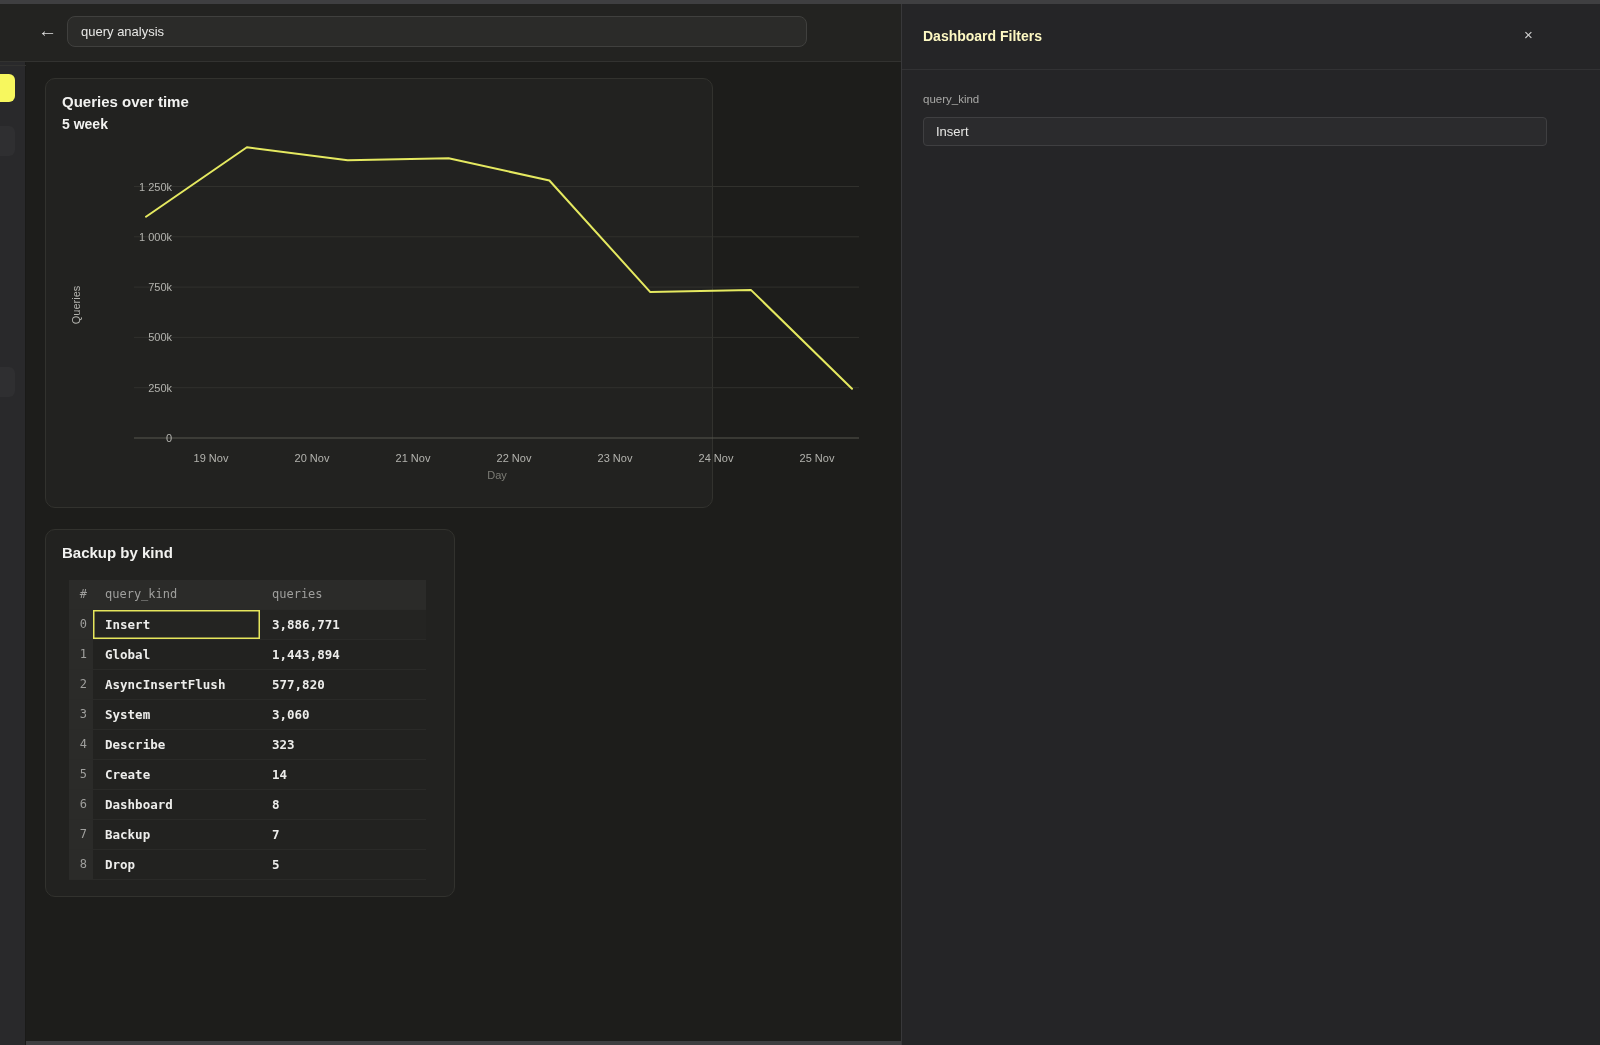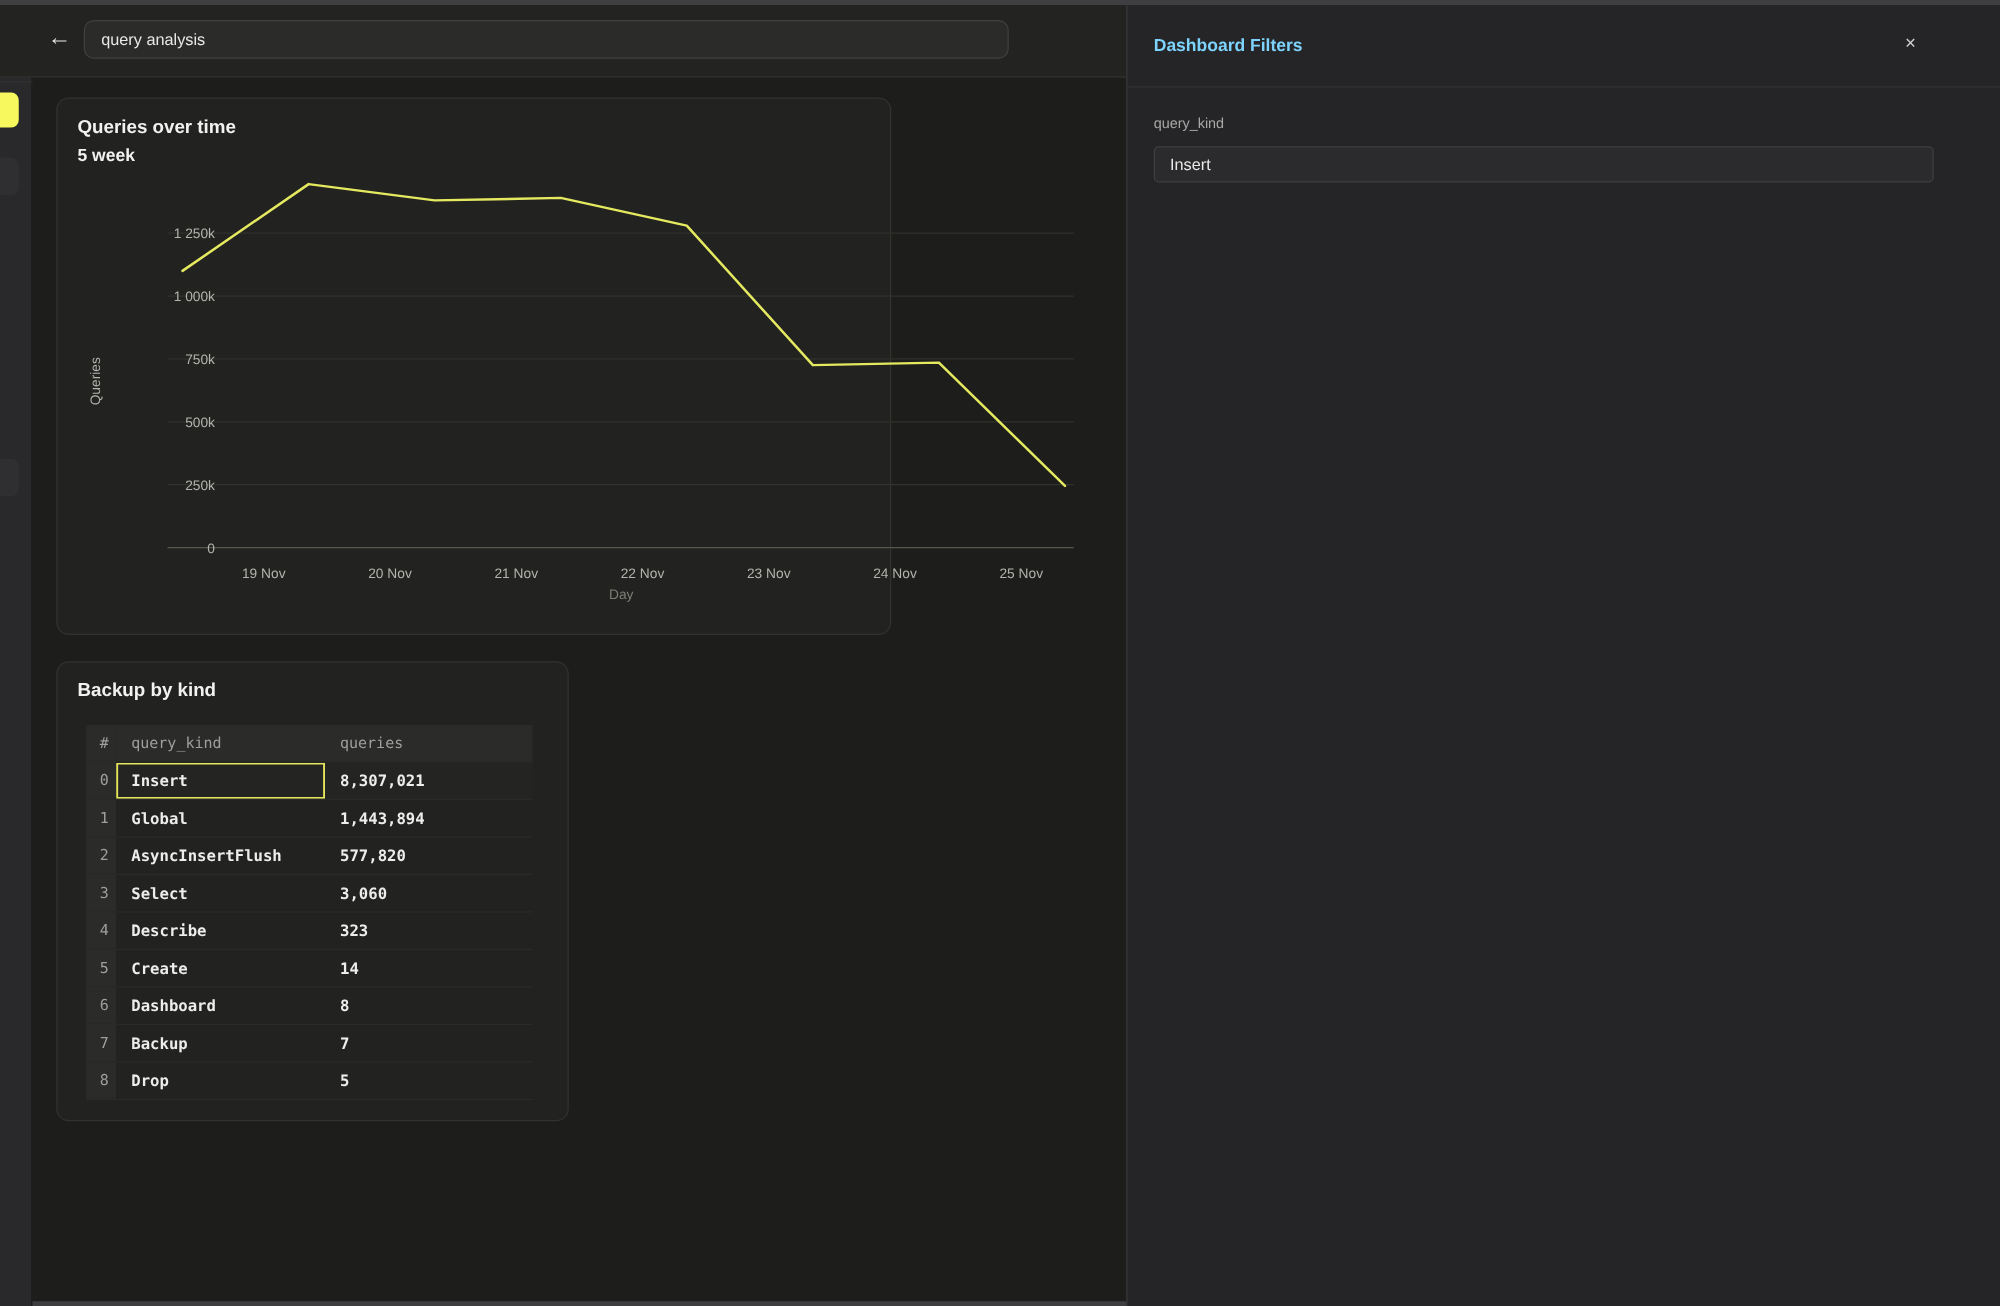--- a/index.html
+++ b/index.html
@@ -45,21 +45,21 @@
   table.qtable th.idx-h{text-align:right;padding:0 6px 0 0;}
   table.qtable td{height:30px;border-bottom:1px solid #2a2a28;font-size:12.5px;font-weight:bold;
                   color:#ededeb;padding:0 0 0 12px;cursor:default;}
   table.qtable td.idx{background:#2b2b29;color:#9f9f9d;font-weight:normal;text-align:right;
                       padding:0 6px 0 0;font-size:12px;}
   table.qtable tr.first td:not(.idx){background:#242422;}
   table.qtable td.hl{box-shadow:inset 0 0 0 1.5px #e6e65c;}
   
   .panel{position:absolute;left:901px;top:4px;width:699px;height:1041px;background:#252527;
          border-left:1px solid #38383a;}
-  .panel-title{position:absolute;left:21px;top:24px;font-size:14px;font-weight:bold;color:#7dd3fc;}
+  .panel-title{position:absolute;left:21px;top:24px;font-size:14px;font-weight:bold;color:#fef9c3;}
   .panel-close{position:absolute;left:622px;top:22px;font-size:15px;color:#cfcfcf;cursor:pointer;}
   .panel-divider{position:absolute;left:0;top:65px;width:699px;height:1px;background:#323234;}
   .panel-label{position:absolute;left:21px;top:89px;font-size:11.5px;color:#a8a8a6;}
   .panel-input{position:absolute;left:21px;top:113px;width:624px;height:29px;background:#2b2b2d;
                border:1px solid #3f3f41;border-radius:4px;color:#e8e8e6;font-size:13px;
                padding:0 12px;font-family:"Liberation Sans",sans-serif;outline:none;}
   
   .hscroll{position:absolute;left:26px;top:1041px;width:875px;height:4px;background:#3e3e40;cursor:pointer;}
 </style>
 </head>
@@ -145,35 +145,35 @@
           <tr>
             <th class="idx-h">#</th>
             <th>query_kind</th>
             <th>queries</th>
           </tr>
         </thead>
       <tbody>
           <tr class="first">
             <td class="idx">0</td>
             <td class="hl">Insert</td>
-            <td>8,307,021</td>
+            <td>3,886,771</td>
           </tr>
           <tr>
             <td class="idx">1</td>
             <td>Global</td>
             <td>1,443,894</td>
           </tr>
           <tr>
             <td class="idx">2</td>
             <td>AsyncInsertFlush</td>
             <td>577,820</td>
           </tr>
           <tr>
             <td class="idx">3</td>
-            <td>Select</td>
+            <td>System</td>
             <td>3,060</td>
           </tr>
           <tr>
             <td class="idx">4</td>
             <td>Describe</td>
             <td>323</td>
           </tr>
           <tr>
             <td class="idx">5</td>
             <td>Create</td>

